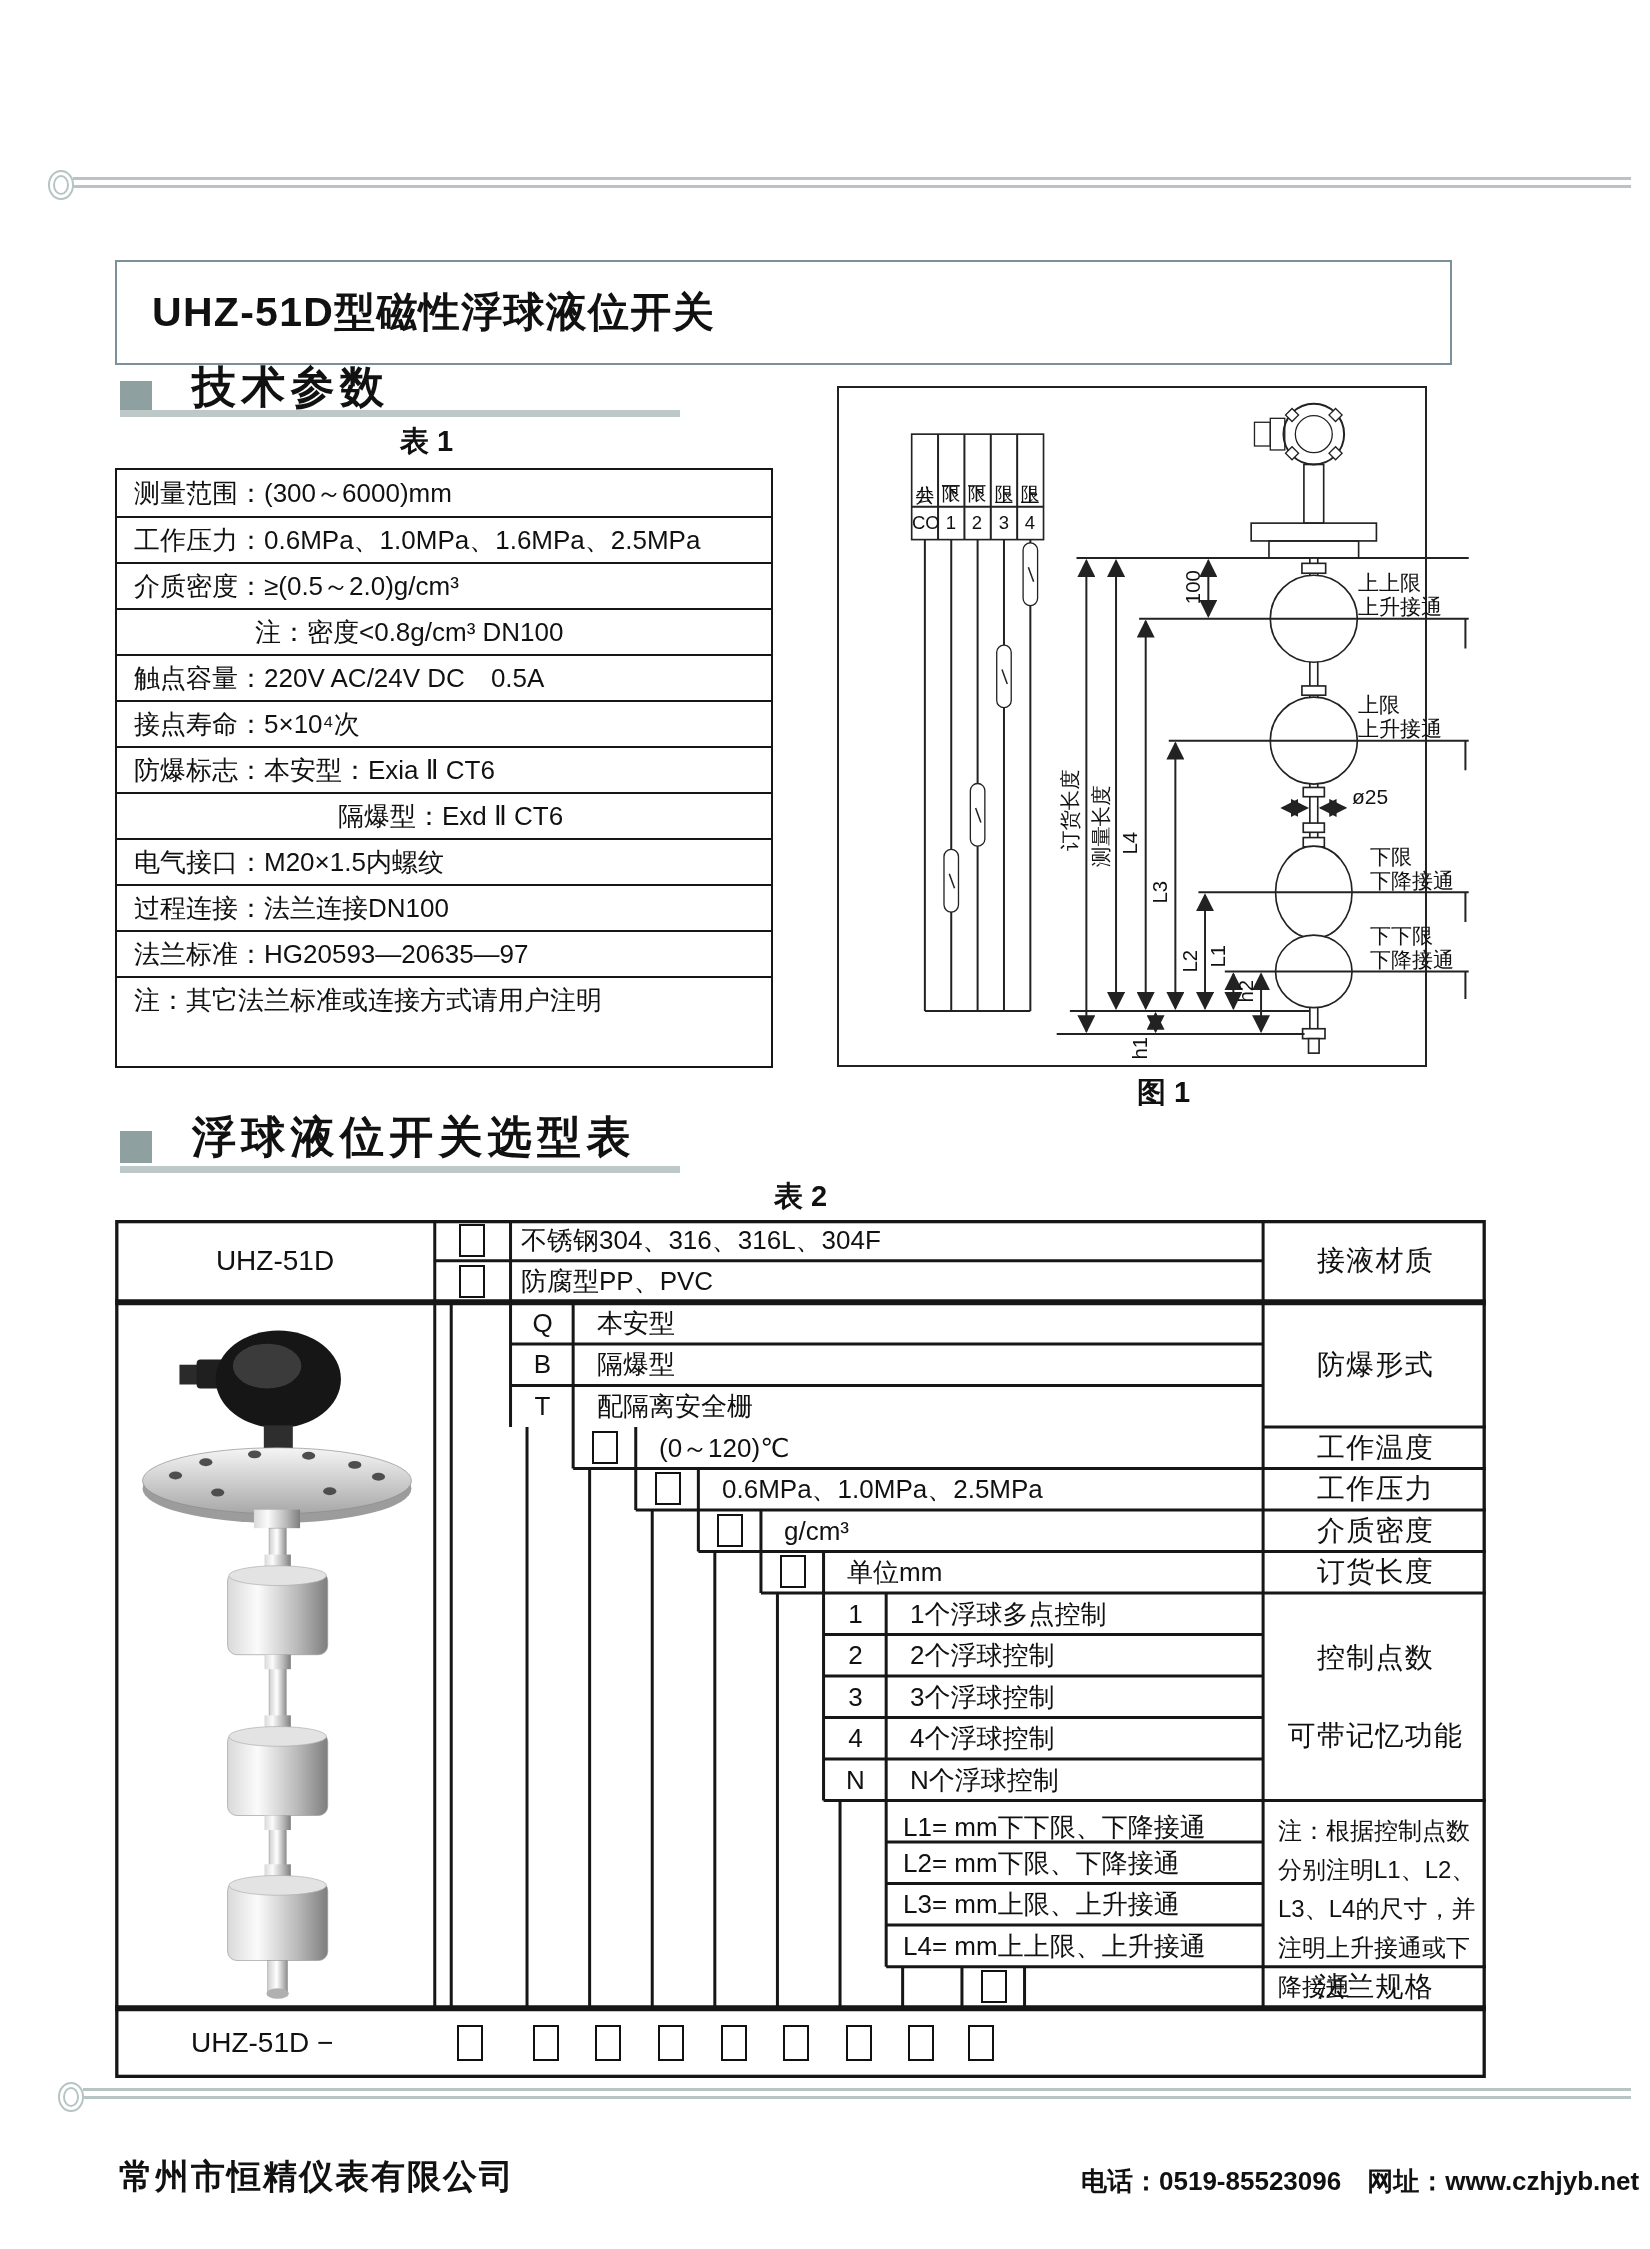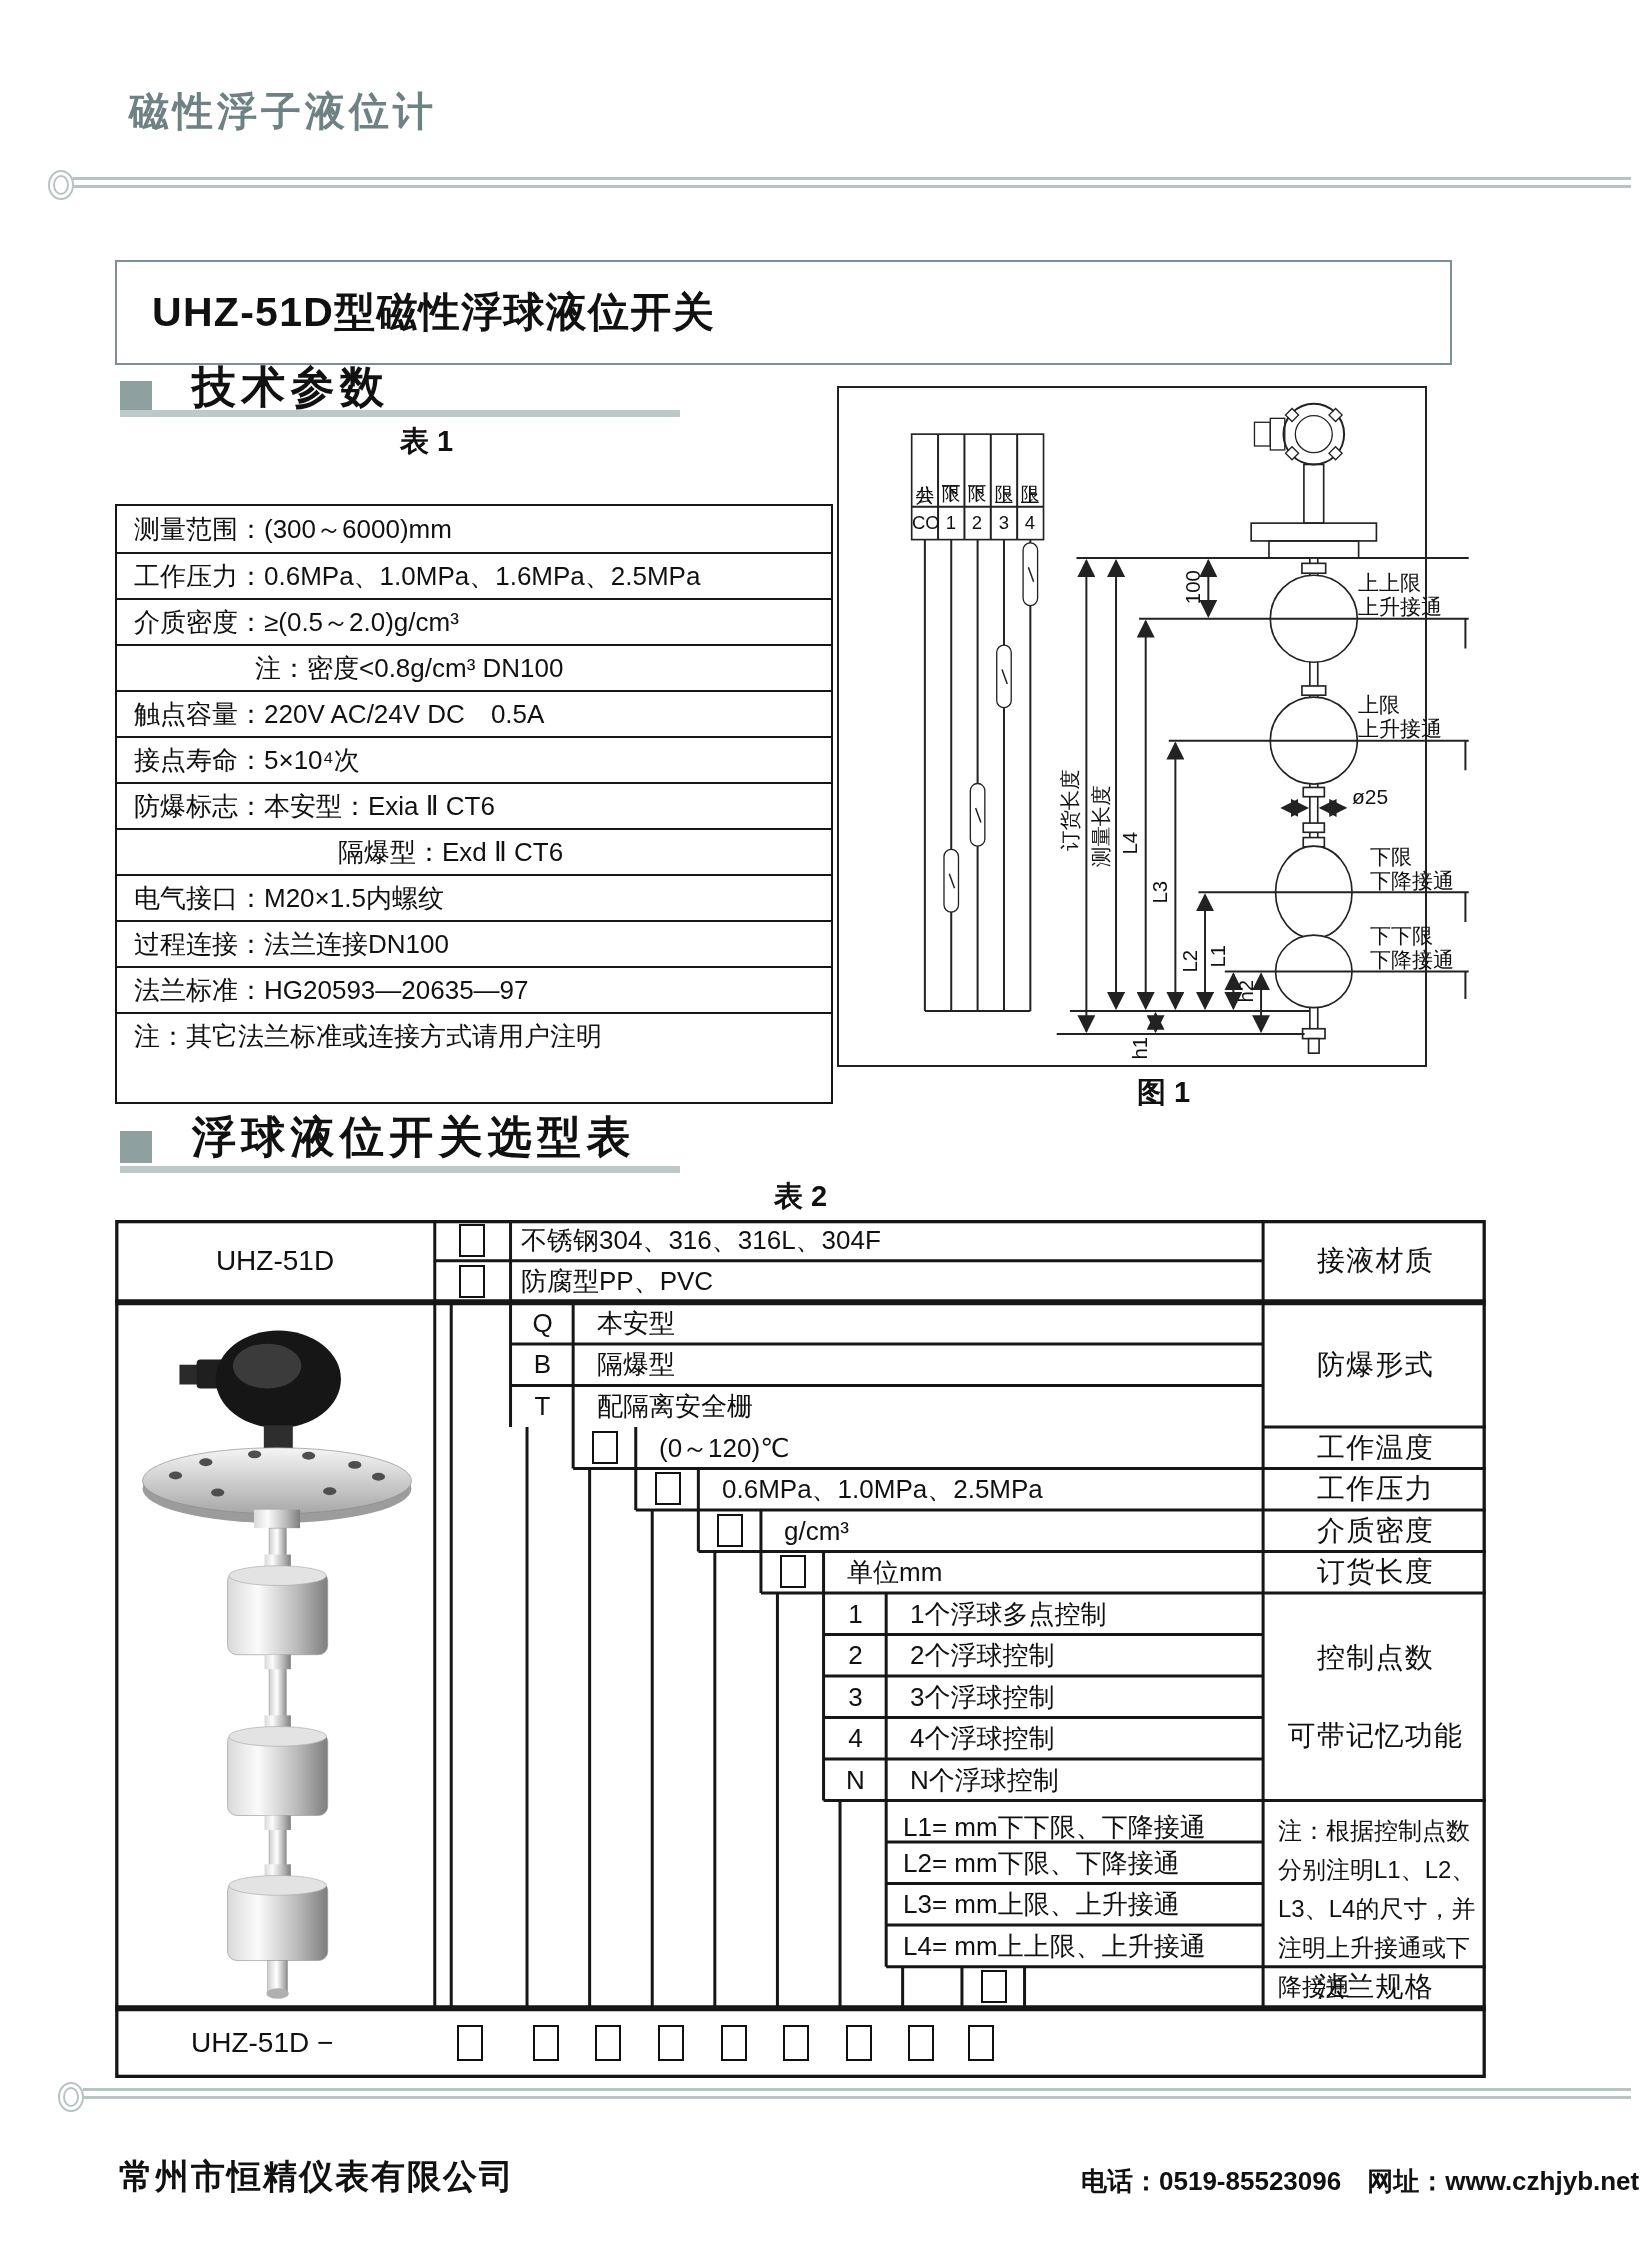--- a/index.html
+++ b/index.html
@@ -15,21 +15,21 @@
   .deco-line{height:2.6px;background:#b7c4c4;}
   
   .pbox{left:115px;top:260px;width:1337px;height:105px;border:2px solid #7d8f98;box-sizing:border-box;}
   .pbox-t{left:152px;top:260px;height:105px;font-size:41px;font-weight:bold;letter-spacing:1.3px;}
   
   .sq{width:32px;height:32px;background:#8fa0a0;}
   .sec-t{font-size:44px;font-weight:bold;letter-spacing:5.3px;}
   .bar{height:7.3px;background:#bdc9c9;width:560px;left:120px;}
   .cap{font-size:29px;font-weight:bold;}
   
-  #t1{left:115px;top:468px;width:718px;height:600px;border:2.6px solid #161616;box-sizing:border-box;margin-top:36px;}
+  #t1{left:115px;top:468px;width:658px;height:600px;border:2.6px solid #161616;box-sizing:border-box;}
   #t1 .r{box-sizing:border-box;height:46px;display:flex;align-items:center;padding-left:17px;font-size:26px;border-top:2px solid #161616;white-space:nowrap;}
   #t1 .r:first-child{border-top:none;}
   #t1 .r.ind{padding-left:221px;}
   
   #fig{left:837px;top:386px;width:590px;height:681px;border:2px solid #222;box-sizing:border-box;}
   #fig svg{position:absolute;left:0;top:0;}
   .vtxt{position:absolute;writing-mode:vertical-rl;text-orientation:upright;font-size:18.5px;display:flex;align-items:center;justify-content:center;}
   .rot{position:absolute;width:105px;height:22.4px;font-size:20.4px;text-align:center;transform:rotate(-90deg);line-height:22.4px;}
   .flbl{position:absolute;font-size:21px;line-height:24.4px;white-space:nowrap;}
   .dnum{position:absolute;font-size:18.5px;text-align:center;line-height:30px;}
@@ -42,21 +42,20 @@
   
   .foot-co{left:119px;top:2154px;font-size:34px;font-weight:bold;letter-spacing:2px;}
   .foot-ct{left:1081px;top:2164px;font-size:26px;font-weight:bold;}
   line,path,rect.ln,circle.ln,ellipse.ln{vector-effect:non-scaling-stroke;}
 </style>
 </head>
 <body>
 
 <div id="page">
 
-  <div class="txt h-title">磁性浮子液位计</div>
   <div class="abs deco-ring" style="left:48px;top:170px;">
       <span class="in"></span>
     </div>
   <div class="abs deco-line" style="left:73px;top:177px;width:1558px;"></div>
   <div class="abs deco-line" style="left:73px;top:185px;width:1558px;"></div>
 
   <div class="abs pbox"></div>
   <div class="txt pbox-t">UHZ-51D型磁性浮球液位开关</div>
 
   <div class="abs sq" style="left:120px;top:381px;"></div>

